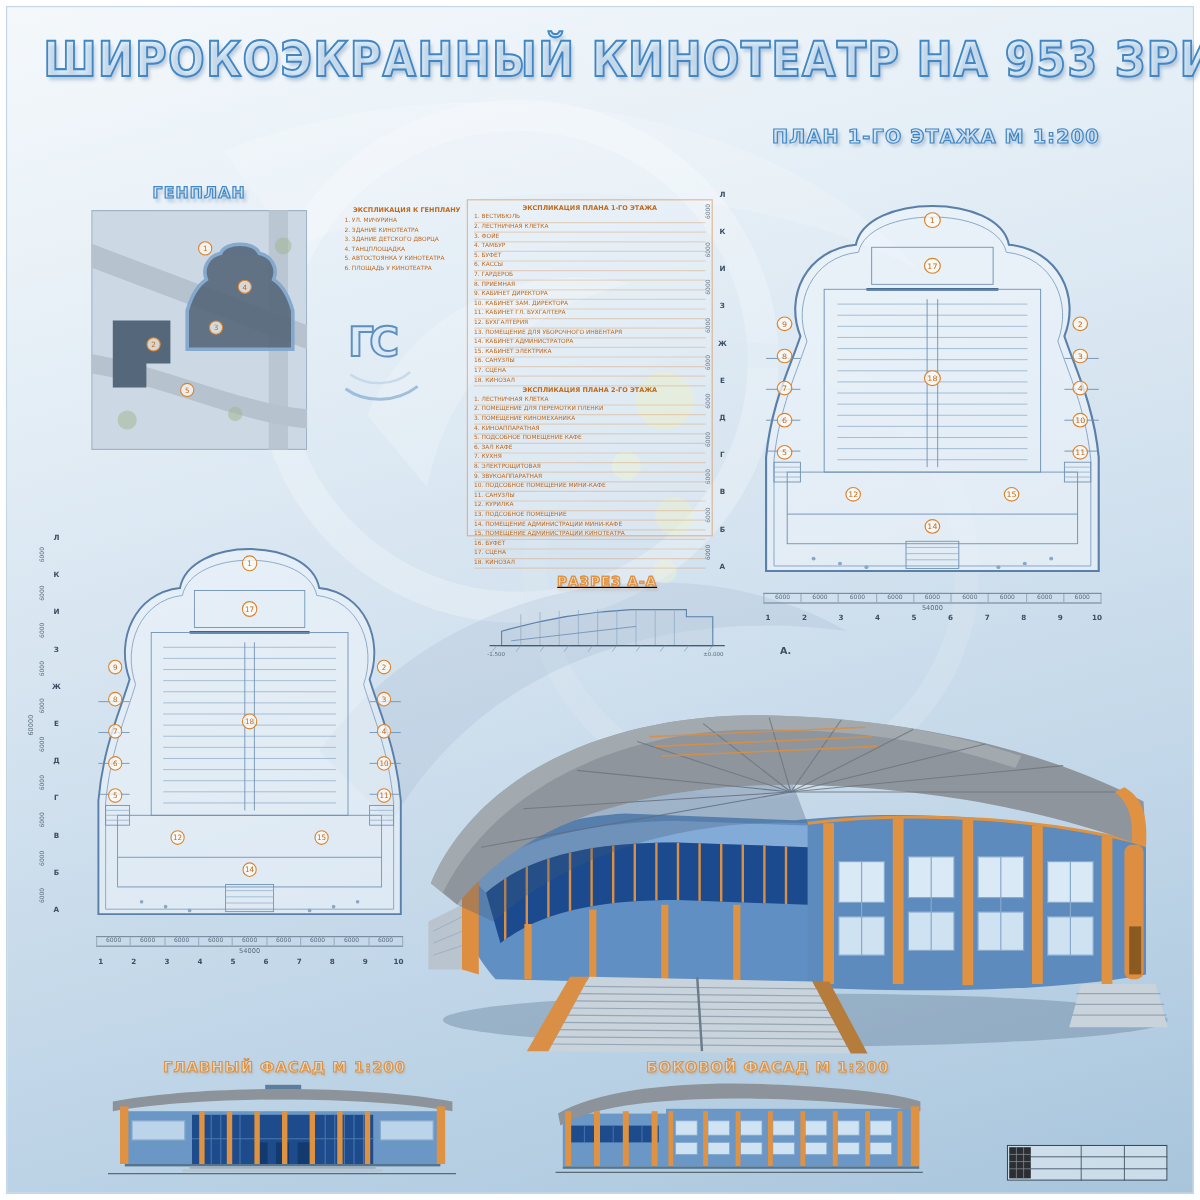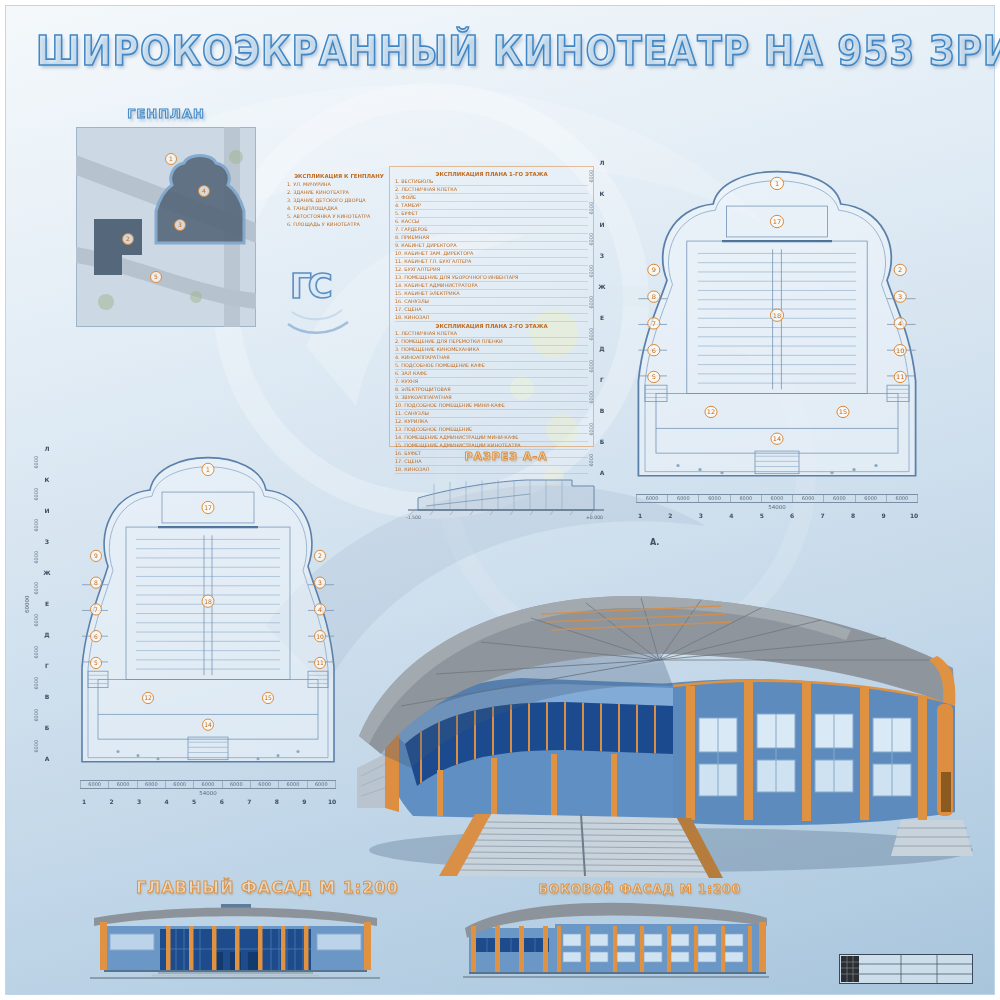--- a/index.html
+++ b/index.html
@@ -189,21 +189,21 @@
           <circle cx="210" cy="270" r="5.5"></circle>
             <text x="210" y="272.3">15</text>
         </g>
       </symbol>
     </defs>
   </svg>
 
   <div class="abs poster-title outline-blue">ШИРОКОЭКРАННЫЙ КИНОТЕАТР НА 953 ЗРИТЕЛЯ</div>
 
   <div class="abs" style="left:70px; top:100px; width:190px;">
-    <div class="outline-blue small" style="font-size:13px; text-align:center; width:180px;">ГЕНПЛАН</div>
+    <div class="outline-blue small" style="font-size:13px; text-align:center; width:180px;margin-top:48px;">ГЕНПЛАН</div>
     <svg width="180" height="200" viewBox="0 0 180 200" style="margin-top:6px">
       <rect x="0.5" y="0.5" width="179" height="199" fill="#ccd8e4" stroke="#9fb4c6"></rect>
       <path d="M0 28 L180 96 L180 116 L0 48 Z" fill="#b6c3cf"></path>
       <path d="M0 120 C 60 130 120 160 180 166 L180 182 C 120 176 60 146 0 136 Z" fill="#b6c3cf"></path>
       <rect x="148" y="0" width="16" height="200" fill="#b6c3cf" opacity="0.85"></rect>
       <circle cx="30" cy="175" r="8" fill="#9fb58f" opacity="0.5"></circle>
       <circle cx="160" cy="30" r="7" fill="#9fb58f" opacity="0.5"></circle>
       <circle cx="120" cy="170" r="6" fill="#9fb58f" opacity="0.5"></circle>
       <polygon points="18,92 66,92 66,128 46,128 46,148 18,148" fill="#55677a"></polygon>
       <path d="M80 84 C84 70 90 62 96 58 C92 48 98 38 108 36 C112 26 136 26 140 36 C150 38 156 48 152 58 C158 62 164 70 168 84 L168 116 L80 116 Z" fill="#55677a" stroke="#7fa6cc" stroke-width="3" opacity="0.9"></path>
@@ -216,20 +216,21 @@
           <text x="104" y="100.3">3</text>
         <circle cx="128" cy="64" r="5.5"></circle>
           <text x="128" y="66.3">4</text>
         <circle cx="80" cy="150" r="5.5"></circle>
           <text x="80" y="152.3">5</text>
       </g>
     </svg>
   </div>
 
   <div class="abs" style="left:578px; top:98px; width:392px; height:470px;">
+    <div class="outline-blue small" style="font-size:16px; text-align:center; width:100%;">ПЛАН 1-ГО ЭТАЖА М 1:200</div>
     <div class="abs" style="left:0; top:30px; width:392px; height:430px;">
       <div class="abs vrail" style="left:2px; top:26px; height:316px;">
         <div class="vdims">
             <span>6000</span>
             <span>6000</span>
             <span>6000</span>
             <span>6000</span>
             <span>6000</span>
             <span>6000</span>
             <span>6000</span>
@@ -404,21 +405,21 @@
             <span>6</span>
             <span>7</span>
             <span>8</span>
             <span>9</span>
             <span>10</span>
           </div>
       </div>
     </div>
   </div>
 
-  <div class="abs" style="left:398px; top:444px; width:204px;">
+  <div class="abs" style="left:398px; top:472px; width:204px;text-decoration:underline;">
     <div class="outline-orange" style="font-size:11px; text-align:center; width:100%;">РАЗРЕЗ А-А</div>
     <svg width="204" height="58" viewBox="0 0 204 58" style="margin-top:3px">
       <path d="M14 44 L14 32 C 42 24 82 16 122 14 L168 14 L168 20 L190 20 L190 44 Z" fill="rgba(190,205,220,0.4)" stroke="#5a7fa8" stroke-width="0.9"></path>
       <line x1="30" y1="18" x2="30" y2="44" class="seat"></line>
       <line x1="46" y1="16" x2="46" y2="44" class="seat"></line>
       <line x1="62" y1="15" x2="62" y2="44" class="seat"></line>
       <line x1="78" y1="14.5" x2="78" y2="44" class="seat"></line>
       <line x1="94" y1="14" x2="94" y2="44" class="seat"></line>
       <line x1="110" y1="14" x2="110" y2="44" class="seat"></line>
       <line x1="126" y1="14" x2="126" y2="44" class="seat"></line>
@@ -545,21 +546,21 @@
     <polygon points="336,262 350,262 382,322 368,322" fill="#b57c3c"></polygon>
 
     <rect x="600" y="216" width="10" height="40" fill="#8a5a20"></rect>
     <polygon points="560,264 622,264 632,300 550,300" fill="#c9d3dc"></polygon>
     <line x1="556" y1="272" x2="626" y2="272" stroke="#97a6b4"></line>
     <line x1="553" y1="281" x2="629" y2="281" stroke="#97a6b4"></line>
     <line x1="551" y1="290" x2="631" y2="290" stroke="#97a6b4"></line>
   </svg>
 
   <div class="abs" style="left:130px; top:872px; width:200px; text-align:center;">
-    <span class="outline-orange" style="font-size:16px;">ГЛАВНЫЙ ФАСАД М 1:200</span>
+    <span class="outline-orange" style="font-size:12px;">ГЛАВНЫЙ ФАСАД М 1:200</span>
   </div>
   <svg class="abs" style="left:82px; top:888px;" width="295" height="88" viewBox="0 0 295 88">
     <rect x="133" y="10" width="30" height="12" fill="#5d7d9c"></rect>
     <path d="M6 24 C 80 10 215 10 289 24 L289 32 C 215 19 80 19 6 32 Z" fill="#8d939a"></path>
     <rect x="16" y="32" width="263" height="44" fill="#6b97c6"></rect>
     <rect x="72" y="35" width="151" height="41" fill="#1d4b8c"></rect>
     <g stroke="#4d7cb2" stroke-width="0.8">
       <line x1="80" y1="35" x2="80" y2="76"></line>
         <line x1="88" y1="35" x2="88" y2="76"></line>
       <line x1="96" y1="35" x2="96" y2="76"></line>

